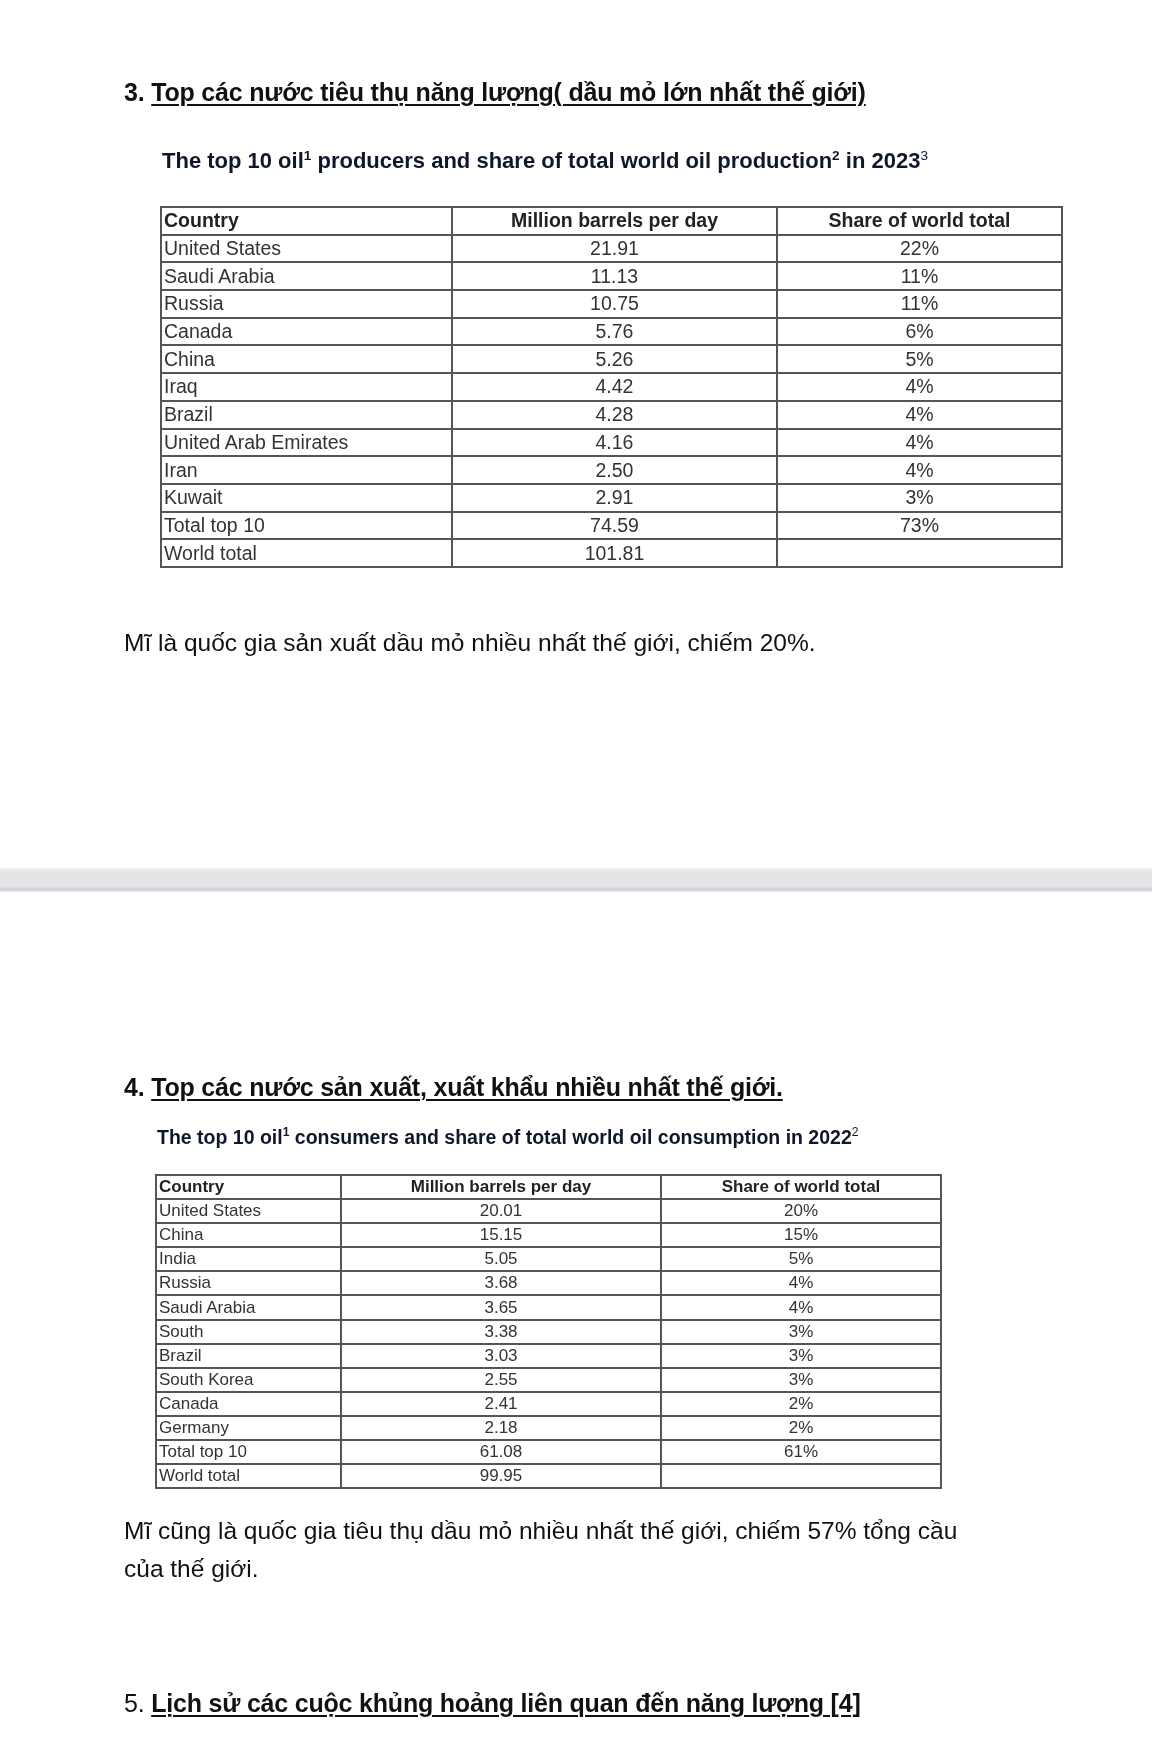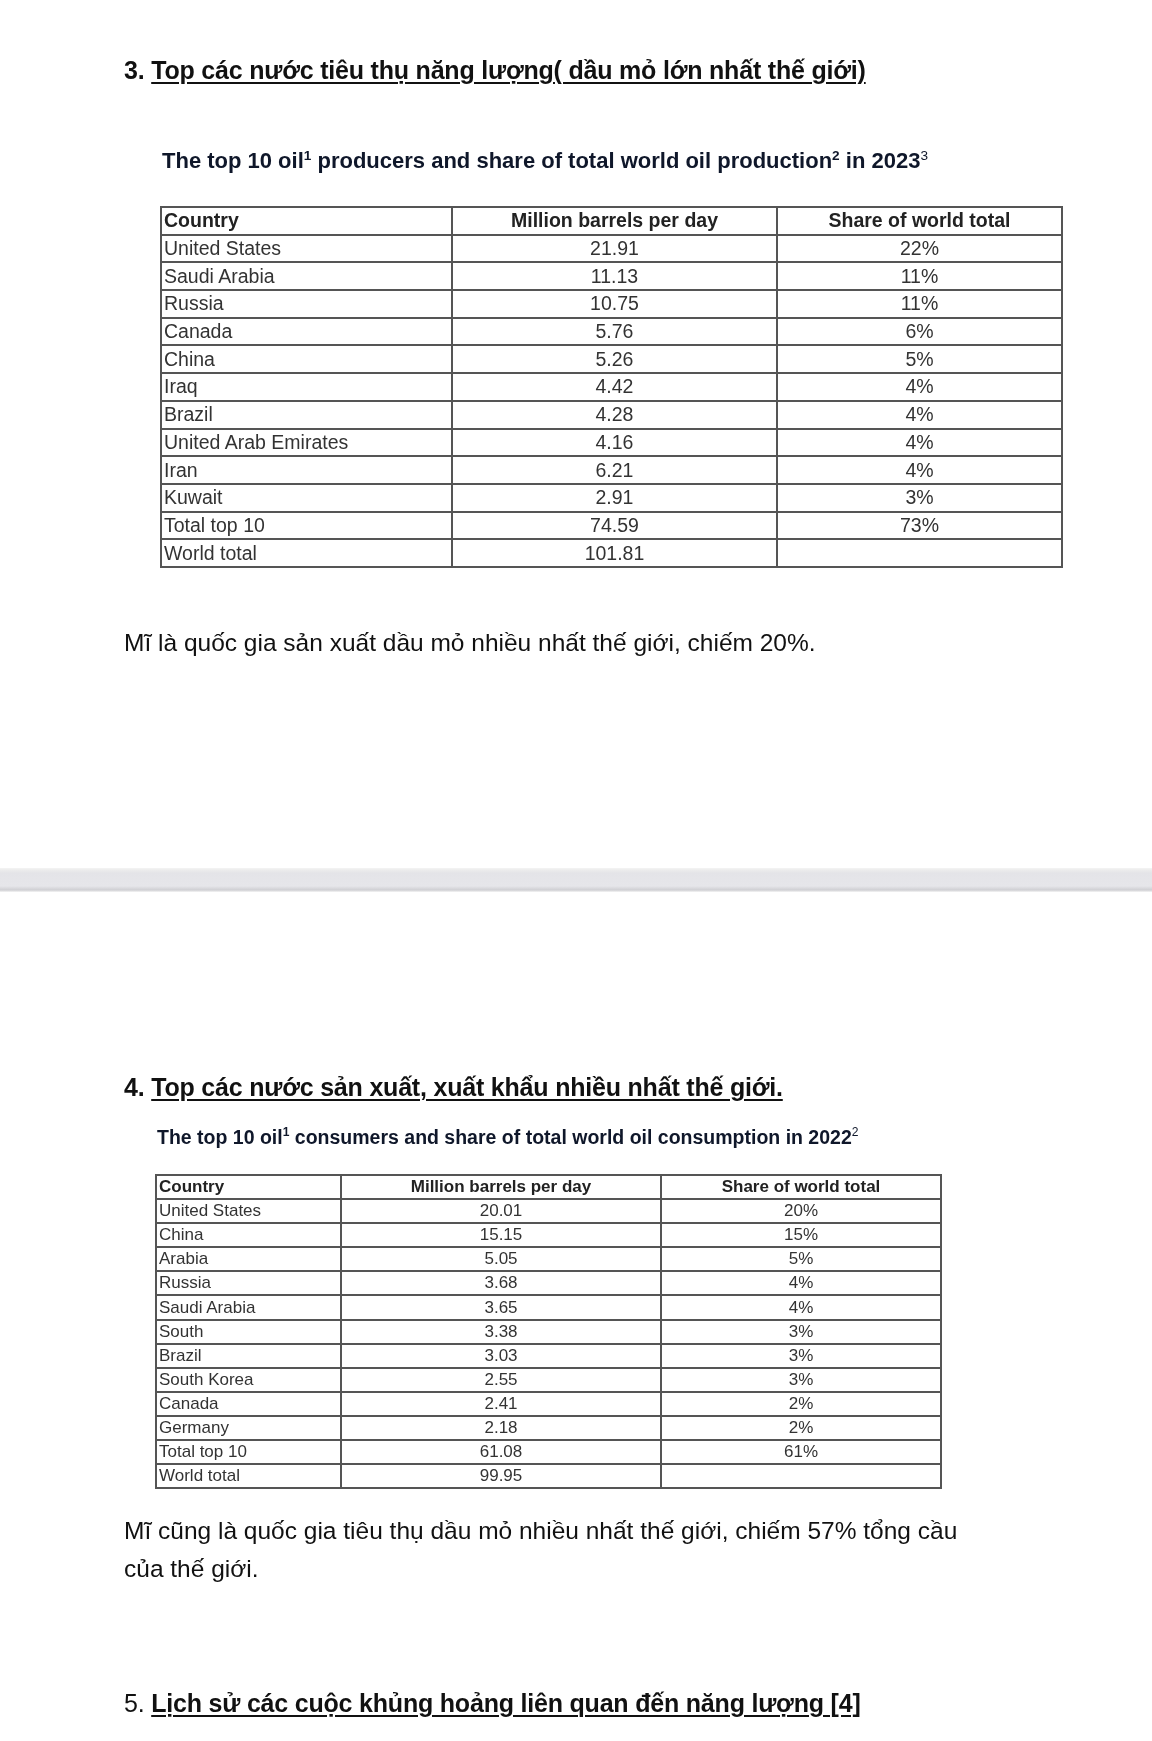--- a/index.html
+++ b/index.html
@@ -22,21 +22,21 @@
   #t1 { left:160px; top:206px; width:901px; font-size:19.5px; }
   #t1 tr { height:27.7px; }
   #t2 { left:155px; top:1174px; width:785px; font-size:17px; }
   #t2 tr { height:24.1px; }
   .sep { position:absolute; left:0; width:1152px; top:868px; height:24px;
          background:linear-gradient(#f4f4f4 0, #ececec 2px, #e4e4e8 5px, #e6e6ea 18px, #cfcfd3 22px, #f5f5f5 24px); }
 </style>
 </head>
 <body>
 
-<div class="abs heading" style="left:124px; top:56px;text-align:center;">
+<div class="abs heading" style="left:124px; top:78px;text-align:center;">
   <span class="num">3.</span>
   <span class="u">Top các nước tiêu thụ năng lượng( dầu mỏ lớn nhất thế giới)</span>
 </div>
 
 <div class="abs subtitle" style="left:162px; top:148px; font-size:22px;">
   <span>The top 10 oil</span><sup>1</sup><span> producers and share of total world oil production</span><sup>2</sup><span> in 2023</span><sup class="light">3</sup>
 </div>
 
 <table class="data" id="t1">
   <colgroup>
@@ -87,21 +87,21 @@
         <td class="c-num">4.28</td>
         <td class="c-share">4%</td>
       </tr>
       <tr>
         <td class="c-country">United Arab Emirates</td>
         <td class="c-num">4.16</td>
         <td class="c-share">4%</td>
       </tr>
       <tr>
         <td class="c-country">Iran</td>
-        <td class="c-num">6.21</td>
+        <td class="c-num">2.50</td>
         <td class="c-share">4%</td>
       </tr>
       <tr>
         <td class="c-country">Kuwait</td>
         <td class="c-num">2.91</td>
         <td class="c-share">3%</td>
       </tr>
       <tr>
         <td class="c-country">Total top 10</td>
         <td class="c-num">74.59</td>
@@ -146,21 +146,21 @@
         <td class="c-country">United States</td>
         <td class="c-num">20.01</td>
         <td class="c-share">20%</td>
       </tr>
       <tr>
         <td class="c-country">China</td>
         <td class="c-num">15.15</td>
         <td class="c-share">15%</td>
       </tr>
       <tr>
-        <td class="c-country">Arabia</td>
+        <td class="c-country">India</td>
         <td class="c-num">5.05</td>
         <td class="c-share">5%</td>
       </tr>
       <tr>
         <td class="c-country">Russia</td>
         <td class="c-num">3.68</td>
         <td class="c-share">4%</td>
       </tr>
       <tr>
         <td class="c-country">Saudi Arabia</td>

